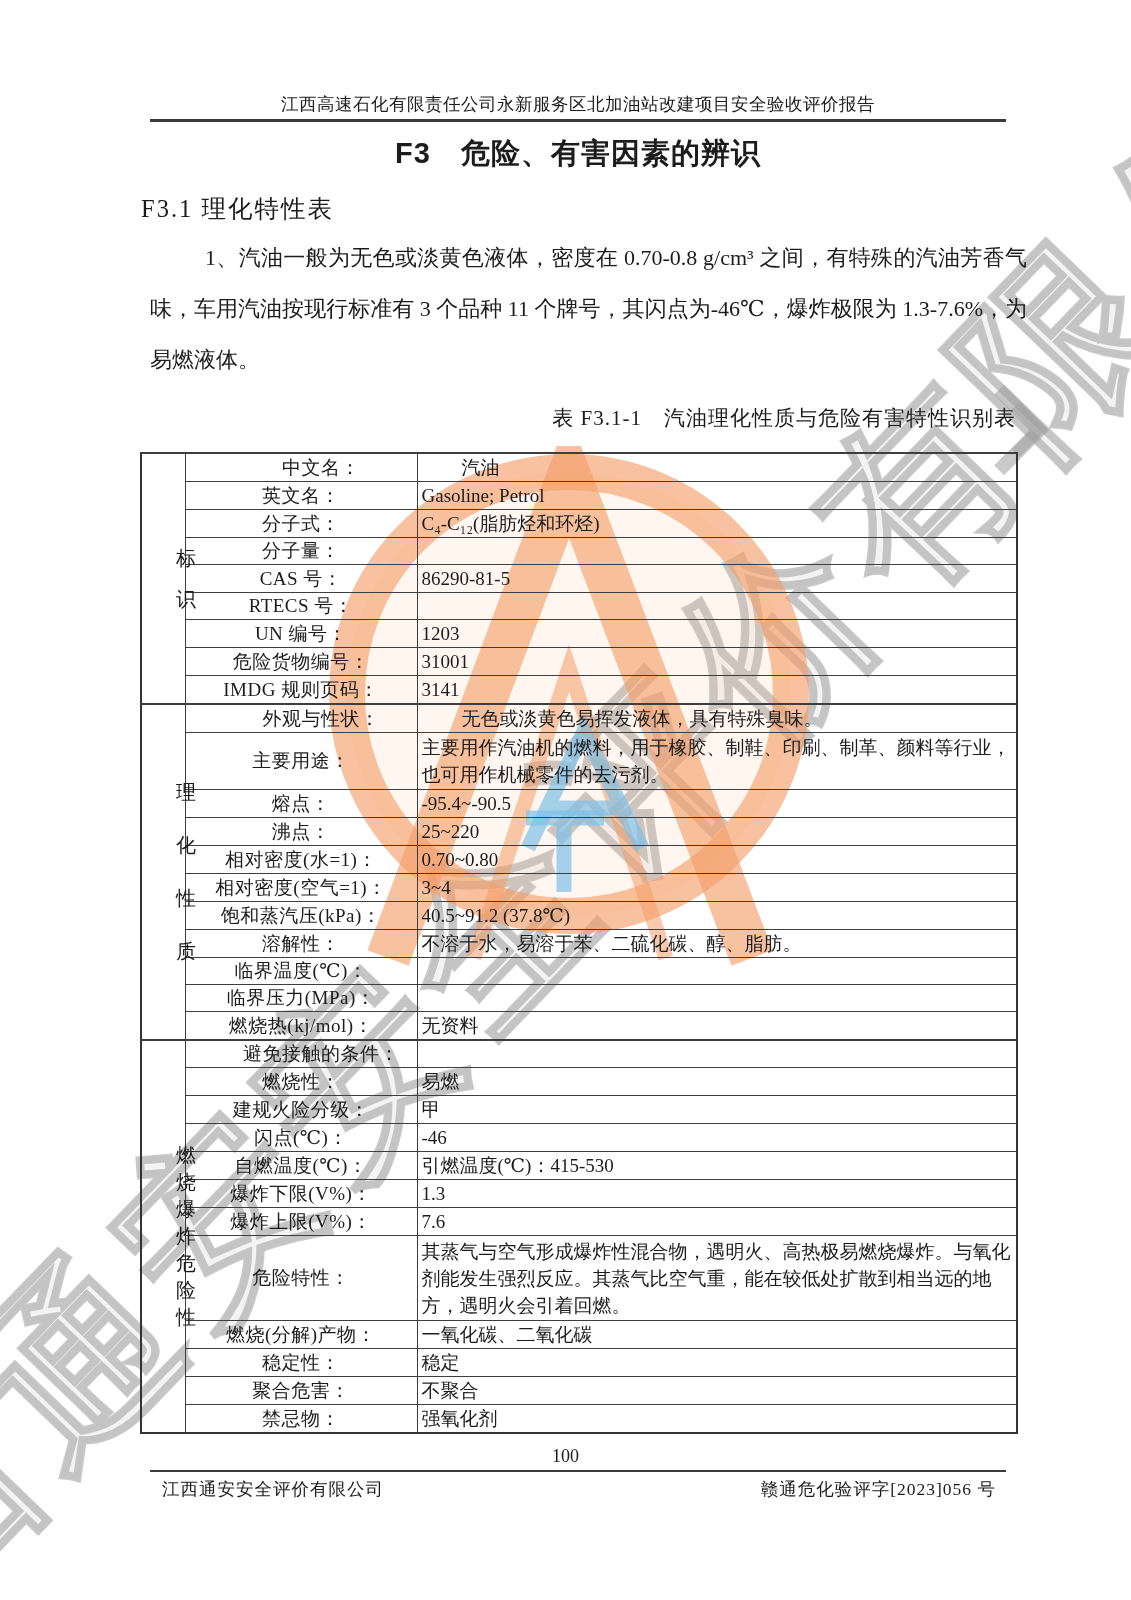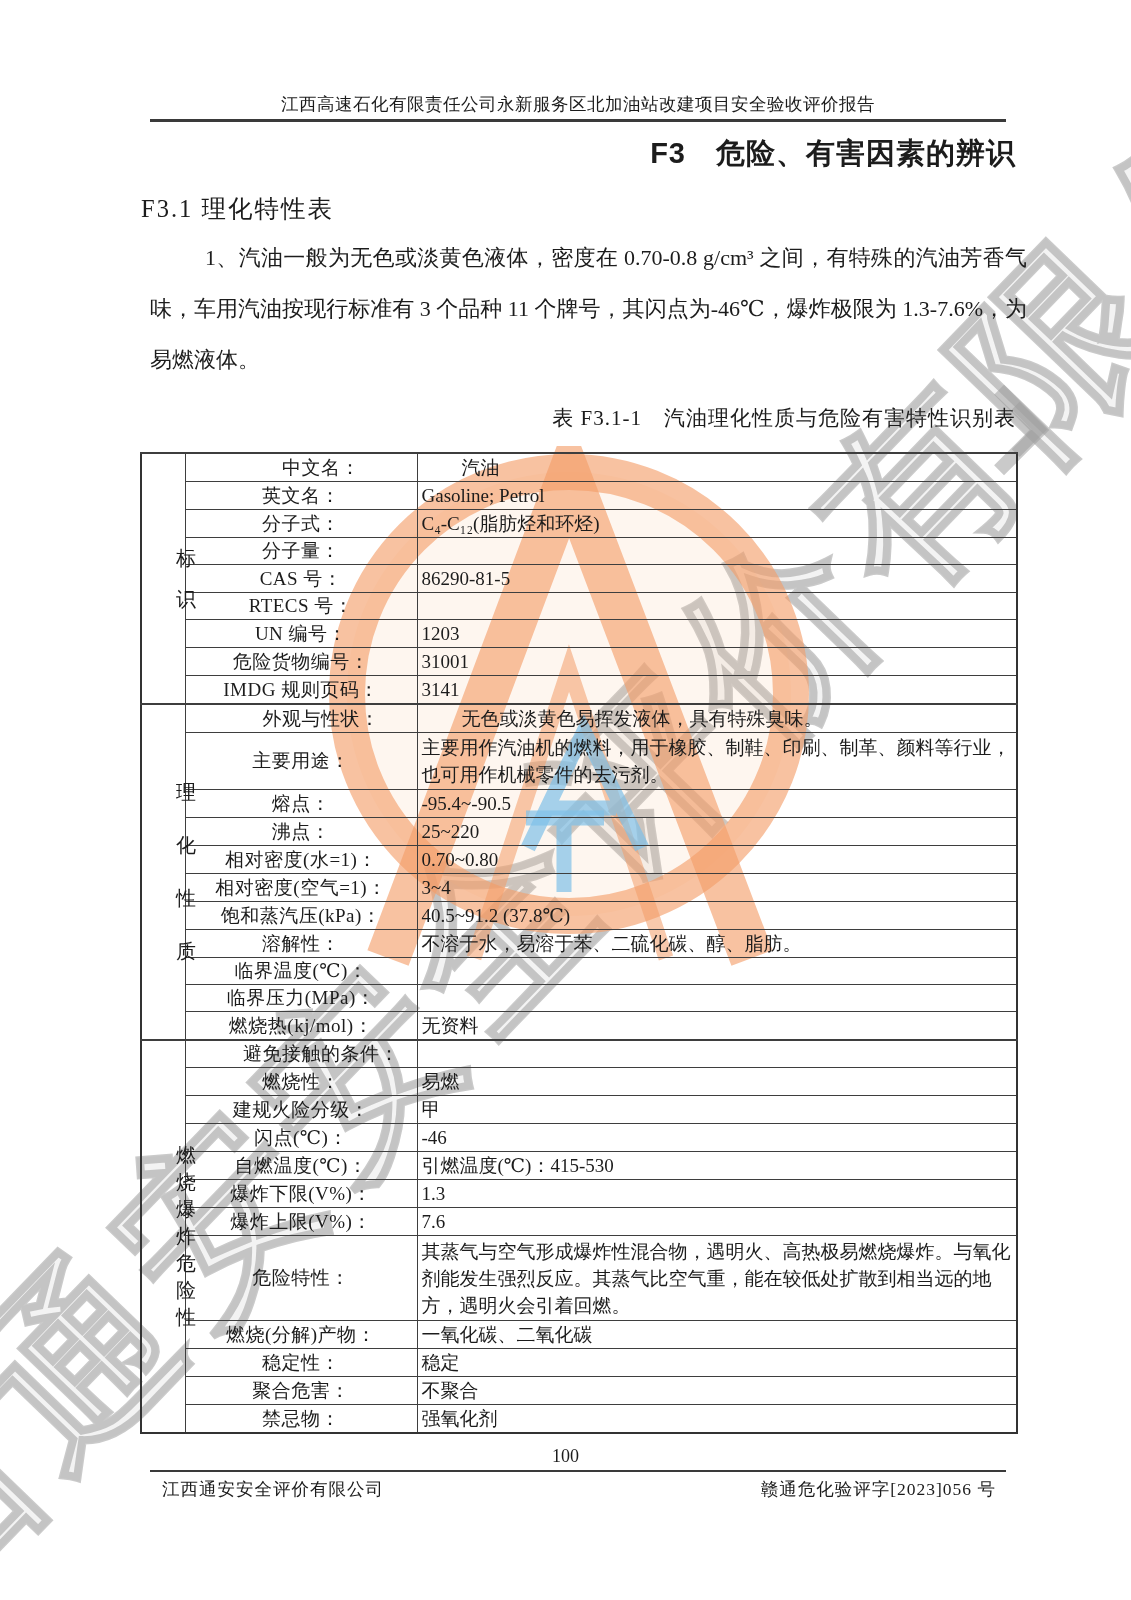--- a/index.html
+++ b/index.html
@@ -33,21 +33,21 @@
     border-style:solid;border-color:rgba(158,158,158,0.55);}
   .wm-chevron span:nth-child(1){left:2px;top:8px;width:50px;height:50px;border-width:0 14px 14px 0;}
   .wm-chevron span:nth-child(2){left:30px;top:20px;width:28px;height:28px;border-width:0 11px 11px 0;}
 
   
   .content{position:absolute;inset:0;z-index:1;}
   .doc-header{position:absolute;top:92px;left:140px;width:876px;
     text-align:center;font-size:17.5px;letter-spacing:0.5px;}
   .header-rule{position:absolute;top:119px;left:150px;width:856px;border-top:3px solid #3a3a3a;}
   .doc-title{position:absolute;top:134px;left:140px;width:876px;margin:0;
-    text-align:right;font-size:29px;font-weight:bold;
+    text-align:center;font-size:29px;font-weight:bold;
     font-family:"Liberation Sans","DejaVu Sans",sans-serif;letter-spacing:1px;}
   .section-heading{position:absolute;top:192px;left:141px;margin:0;
     font-size:24.5px;font-weight:normal;letter-spacing:2px;}
   .body-paragraph{position:absolute;top:232px;left:150px;width:877px;margin:0;
     font-size:22px;line-height:51px;text-align:justify;text-indent:2.5em;}
   .table-caption{position:absolute;top:404px;left:140px;width:876px;
     text-align:right;font-size:21px;letter-spacing:1px;}
 
   .props-table{
     position:absolute;top:452px;left:140px;width:876px;

